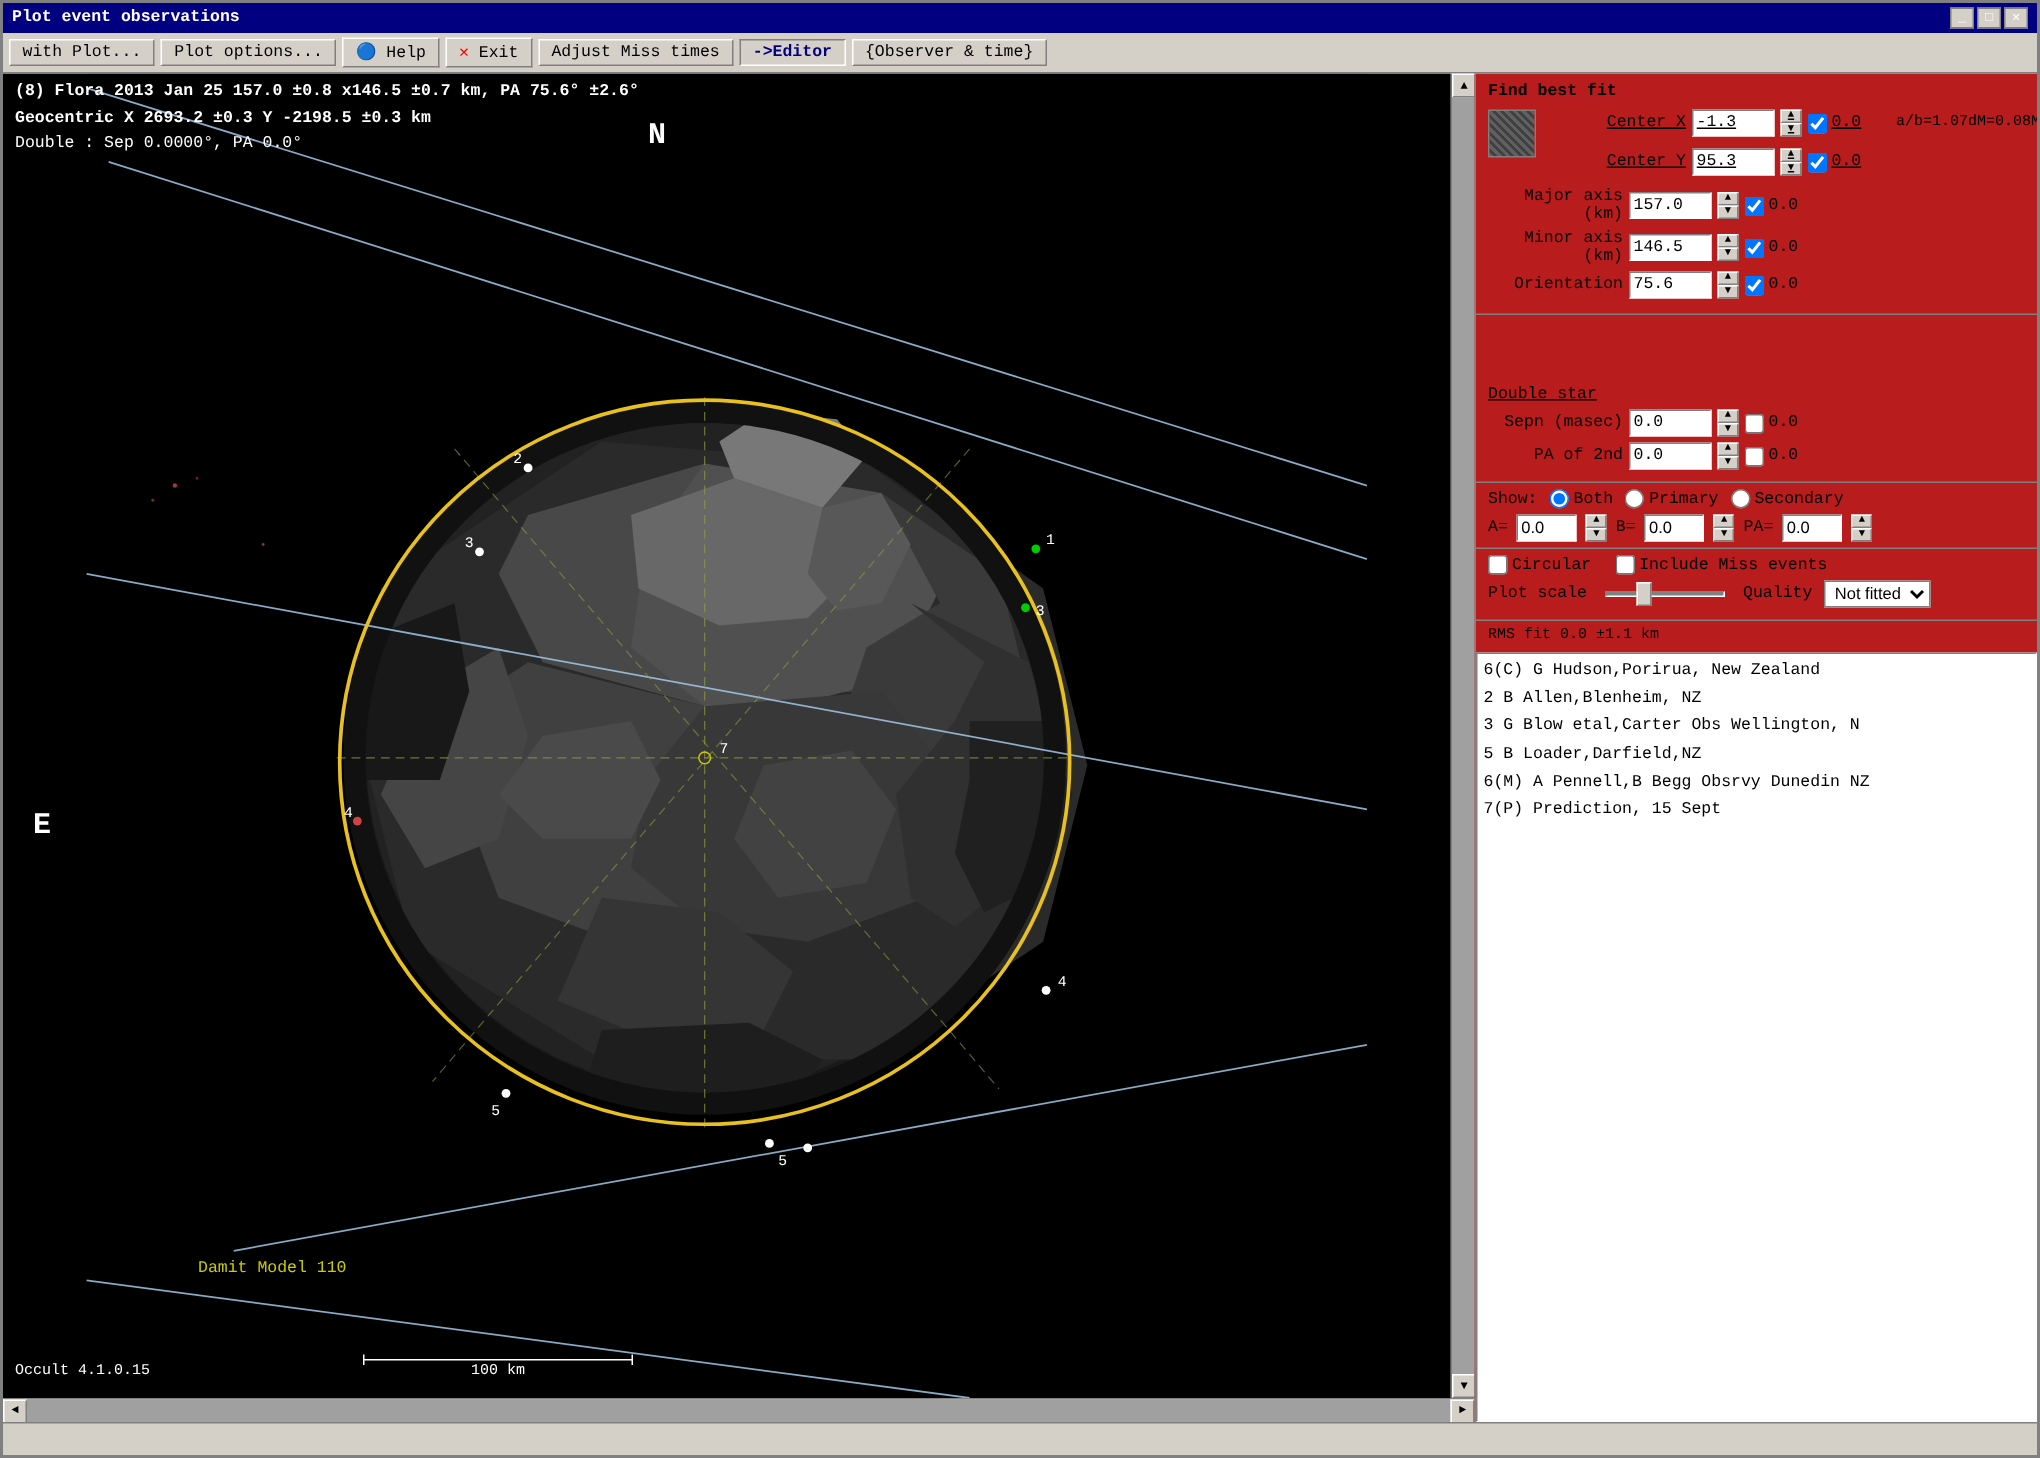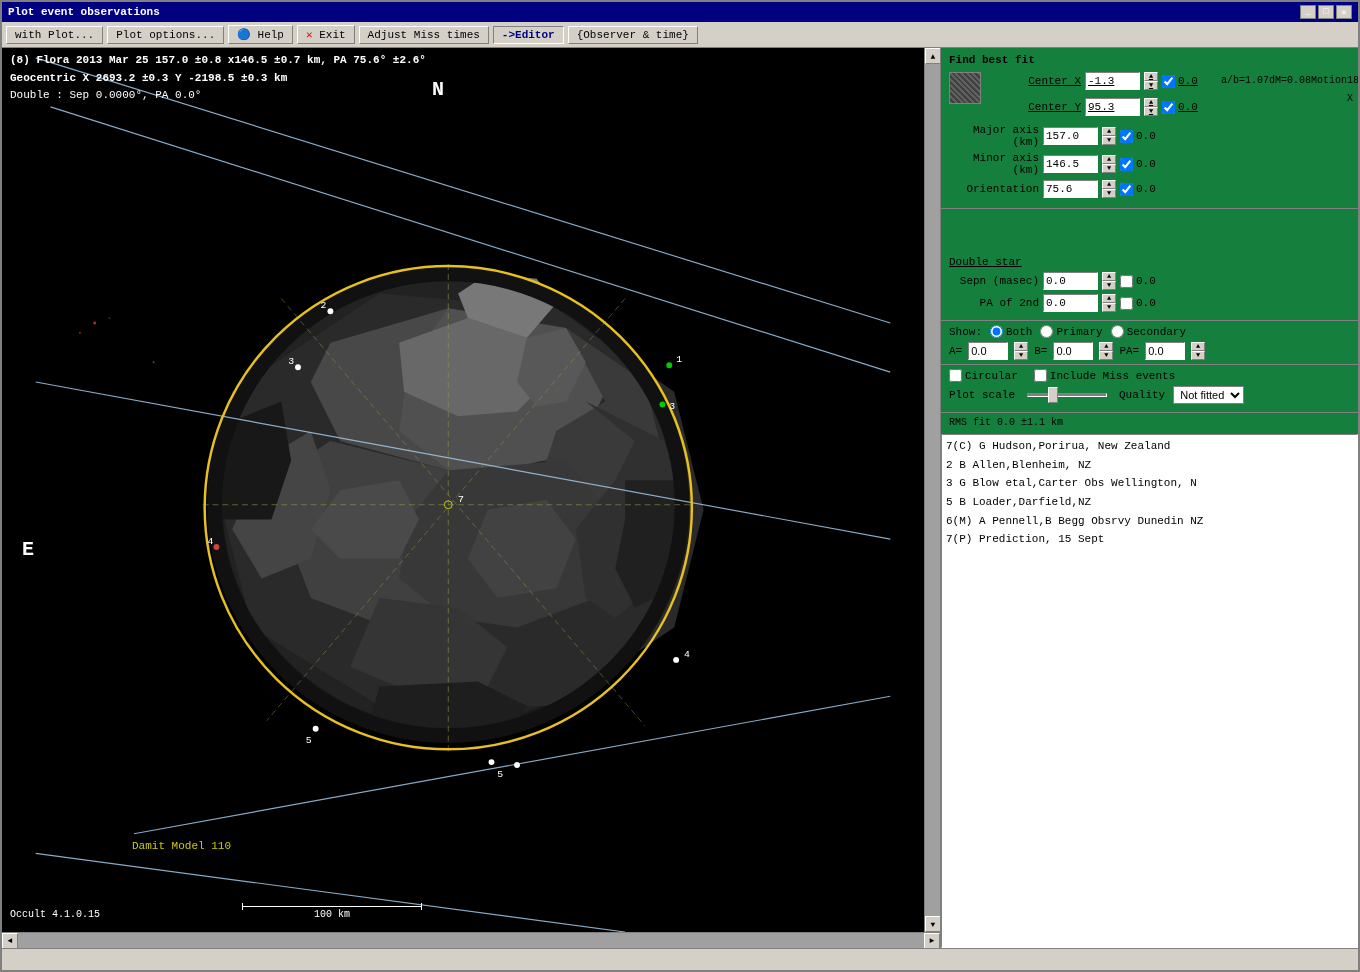--- a/index.html
+++ b/index.html
@@ -198,22 +198,22 @@
       cursor: pointer;
       flex-shrink: 0;
     }
     
     .scroll-track {
       flex: 1;
       background: #a0a0a0;
     }
     
     .right-panel {
-      width: 418px;
-      background: #15803d;
+      width: 375px;
+      background: #b91c1c;
       display: flex;
       flex-direction: column;
       border-left: 1px solid #808080;
       flex-shrink: 0;
     }
     
     .find-best-fit {
       padding: 6px 8px;
       border-bottom: 1px solid #808080;
     }
@@ -620,21 +620,21 @@
             <text x="470" y="742" fill="white" font-size="10" font-family="Courier New">5</text>
 
             <circle cx="490" cy="730" r="3" fill="white"></circle>
 
             <circle cx="420" cy="465" r="4" fill="none" stroke="#cccc00" stroke-width="1"></circle>
             <text x="430" y="462" fill="white" font-size="10" font-family="Courier New">7</text>
 
           </svg>
 
           <div class="plot-info">
-            <div class="bold-line">(8) Flora  2013 Mar 25  157.0 ±0.8 x146.5 ±0.7 km, PA 75.6° ±2.6°</div>
+            <div class="bold-line">(8) Flora  2013 Jan 25  157.0 ±0.8 x146.5 ±0.7 km, PA 75.6° ±2.6°</div>
             <div class="bold-line">Geocentric X 2693.2 ±0.3  Y -2198.5 ±0.3 km</div>
             <div>Double : Sep 0.0000°, PA 0.0°</div>
           </div>
 
           <div class="north-label">N</div>
           <div class="east-label">E</div>
           <div class="damit-label">Damit Model 110</div>
 
           <div class="scale-bar">
             <div class="scale-line"></div>
@@ -842,21 +842,21 @@
             <option>Excellent</option>
           </select>
         </div>
       </div>
 
       <div class="rms-section">
         <div class="rms-label">RMS fit 0.0 ±1.1 km</div>
       </div>
 
       <div class="observer-list">
-        <div class="observer-item">7(C)  G Hudson,Porirua, New Zealand</div>
+        <div class="observer-item">6(C)  G Hudson,Porirua, New Zealand</div>
         <div class="observer-item">2     B Allen,Blenheim, NZ</div>
         <div class="observer-item">3     G Blow etal,Carter Obs Wellington, N</div>
         <div class="observer-item">5     B Loader,Darfield,NZ</div>
         <div class="observer-item">6(M)  A Pennell,B Begg Obsrvy Dunedin NZ</div>
         <div class="observer-item">7(P)  Prediction, 15 Sept</div>
       </div>
 
     </div>
 
   </div>

